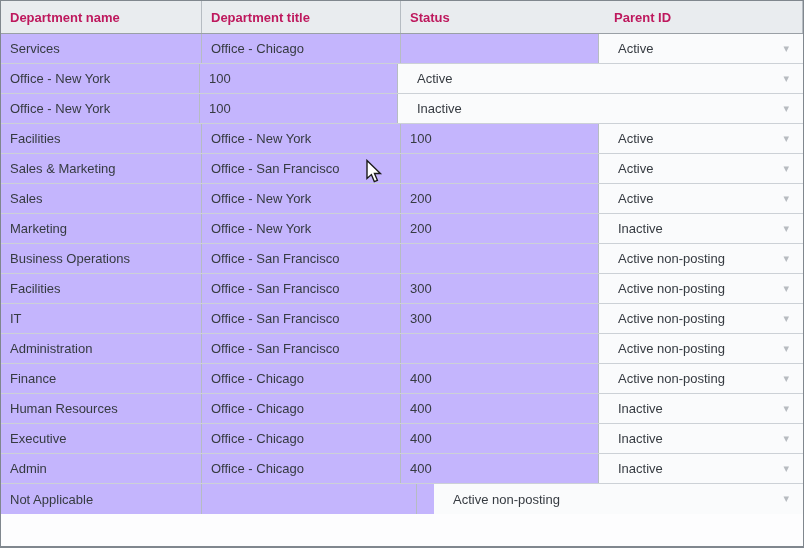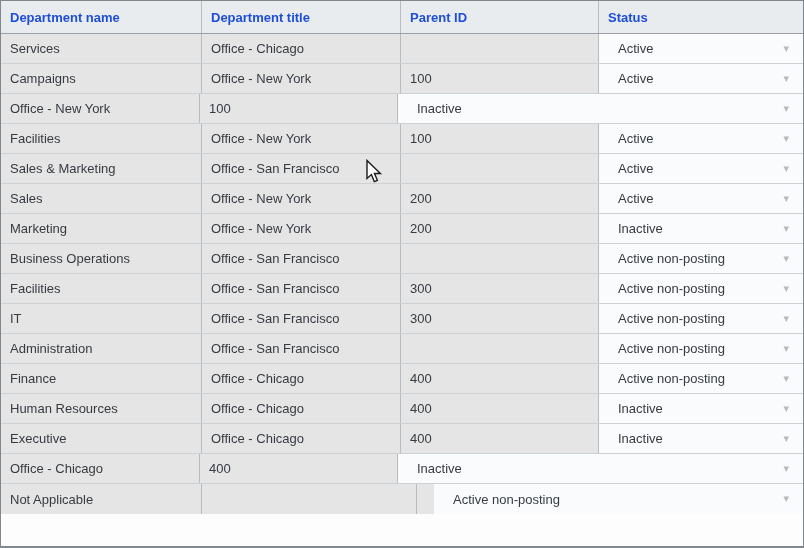--- a/index.html
+++ b/index.html
@@ -19,21 +19,21 @@
     box-sizing: border-box;
     border: 1px solid #80878e;
     border-bottom-width: 2px;
     background: #fdfdfe;
   }
   .trow {
     display: flex;
     height: 30px;
     box-sizing: border-box;
     border-bottom: 1px solid #ccd1d6;
-    background: #e5e5e5;
+    background: #c4b5fd;
   }
   .trow:last-child { border-bottom: none; gap: 17px; }
   .thead {
     height: 33px;
     background: #e9ecef;
     border-bottom: 1px solid #9aa0a6;
   }
   .cell {
     box-sizing: border-box;
     display: flex;
@@ -44,21 +44,21 @@
     border-right: 1px solid #b6bcc2;
     overflow: hidden;
     white-space: nowrap;
   }
   .c1 { width: 201px; }
   .c2 { width: 199px; }
   .c3 { width: 198px; }
   .c4 { flex: 1; border-right: none; }
   .thead .cell {
     font-weight: bold;
-    color: #1d4ed8;
+    color: #be185d;
   }
   .status-cell {
     position: relative;
     padding-left: 19px;
     background: #fafbfc;
     cursor: pointer;
   }
   .dropdown-arrow {
     position: absolute;
     right: 14px;
@@ -78,36 +78,35 @@
     z-index: 10;
   }
 </style>
 </head>
 <body>
 
 <div class="table-wrap">
   <div class="trow thead">
     <div class="cell c1">Department name</div>
     <div class="cell c2">Department title</div>
+    <div class="cell c4">Status</div>
     <div class="cell c3">Parent ID</div>
-    <div class="cell c4">Status</div>
   </div>
   <div id="tbody">
   <div class="trow">
     <div class="cell c1 cell-name">Services</div>
     <div class="cell c2 cell-title">Office - Chicago</div>
     <div class="cell c3 cell-parent"></div>
     <div class="cell c4 status-cell">
       <span class="status-label">Active</span>
       <span class="dropdown-arrow">▾</span>
     </div>
   </div>
 
   <div class="trow">
-    <div class="cell c1 cell-name">Campaigns</div>
     <div class="cell c2 cell-title">Office - New York</div>
     <div class="cell c3 cell-parent">100</div>
     <div class="cell c4 status-cell">
       <span class="status-label">Active</span>
       <span class="dropdown-arrow">▾</span>
     </div>
   </div>
 
   <div class="trow">
     <div class="cell c2 cell-title">Office - New York</div>
@@ -222,20 +221,21 @@
     <div class="cell c1 cell-name">Executive</div>
     <div class="cell c2 cell-title">Office - Chicago</div>
     <div class="cell c3 cell-parent">400</div>
     <div class="cell c4 status-cell">
       <span class="status-label">Inactive</span>
       <span class="dropdown-arrow">▾</span>
     </div>
   </div>
 
   <div class="trow">
+    <div class="cell c1 cell-name">Admin</div>
     <div class="cell c2 cell-title">Office - Chicago</div>
     <div class="cell c3 cell-parent">400</div>
     <div class="cell c4 status-cell">
       <span class="status-label">Inactive</span>
       <span class="dropdown-arrow">▾</span>
     </div>
   </div>
 
   <div class="trow">
     <div class="cell c1 cell-name">Not Applicable</div>

